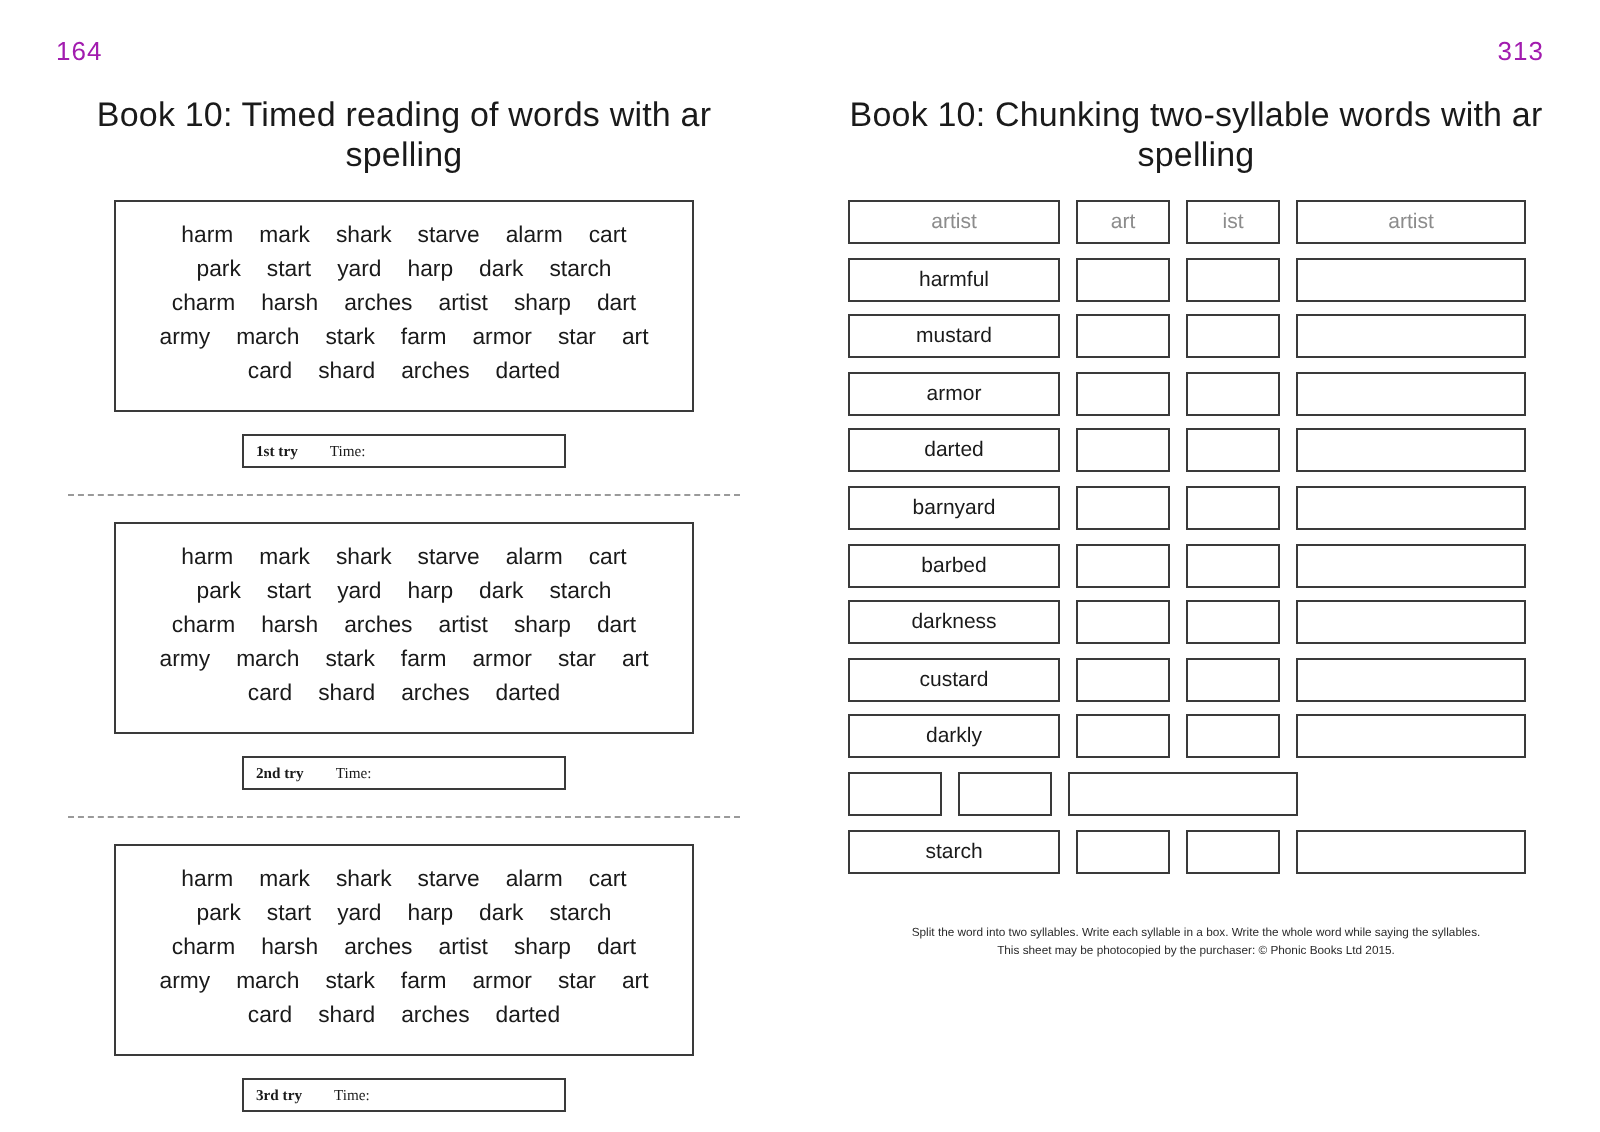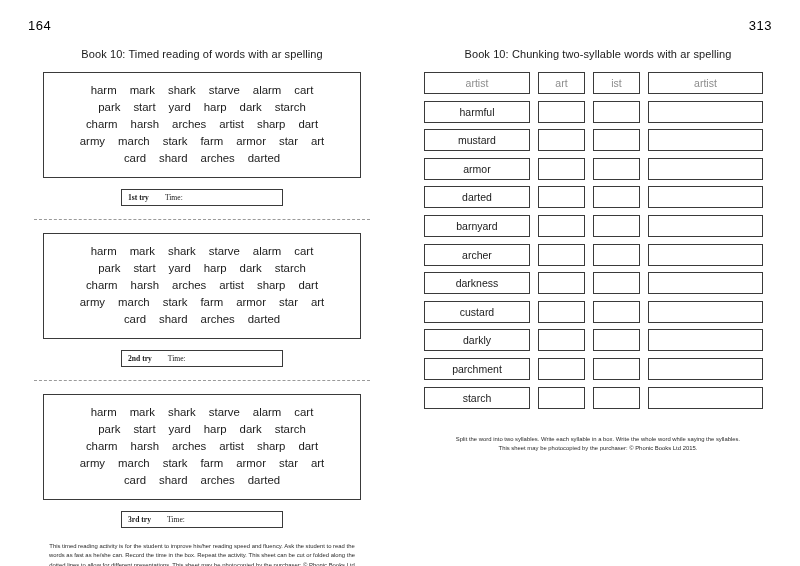--- a/index.html
+++ b/index.html
@@ -29,43 +29,43 @@
   .page-left {
     width: 400px;
     padding: 18px 24px 10px 28px;
   }
   .page-right {
     width: 400px;
     padding: 18px 28px 10px 24px;
   }
   .page-number {
     font-size: 13px;
-    color: #000000;
+    color: #a21caf;
     letter-spacing: 0.5px;
     height: 16px;
   }
   .page-left .page-number { text-align: left; }
   .page-right .page-number { text-align: right; }
 
   .page-title {
     text-align: center;
-    font-size: 11px;
+    font-size: 17px;
     color: #1a1a1a;
     margin-top: 14px;
     margin-bottom: 12px;
     letter-spacing: 0.1px;
   }
 
   
   .word-panel {
     border: 1px solid #3a3a3a;
     box-sizing: border-box;
     padding: 9px 10px 10px 10px;
     margin: 0 auto;
-    width: 318px;
+    width: 290px;
   }
   .word-row {
     display: flex;
     justify-content: center;
     gap: 13px;
     font-size: 11.4px;
     line-height: 17px;
     white-space: nowrap;
   }
   .word {
@@ -339,21 +339,21 @@
         <div class="cell cell-syl"></div>
         <div class="cell cell-full"></div>
       </div>
       <div class="chunk-row">
         <div class="cell cell-word">barnyard</div>
         <div class="cell cell-syl"></div>
         <div class="cell cell-syl"></div>
         <div class="cell cell-full"></div>
       </div>
       <div class="chunk-row">
-        <div class="cell cell-word">archer</div>
+        <div class="cell cell-word">barbed</div>
         <div class="cell cell-syl"></div>
         <div class="cell cell-syl"></div>
         <div class="cell cell-full"></div>
       </div>
       <div class="chunk-row">
         <div class="cell cell-word">darkness</div>
         <div class="cell cell-syl"></div>
         <div class="cell cell-syl"></div>
         <div class="cell cell-full"></div>
       </div>
@@ -363,21 +363,20 @@
         <div class="cell cell-syl"></div>
         <div class="cell cell-full"></div>
       </div>
       <div class="chunk-row">
         <div class="cell cell-word">darkly</div>
         <div class="cell cell-syl"></div>
         <div class="cell cell-syl"></div>
         <div class="cell cell-full"></div>
       </div>
       <div class="chunk-row">
-        <div class="cell cell-word">parchment</div>
         <div class="cell cell-syl"></div>
         <div class="cell cell-syl"></div>
         <div class="cell cell-full"></div>
       </div>
       <div class="chunk-row">
         <div class="cell cell-word">starch</div>
         <div class="cell cell-syl"></div>
         <div class="cell cell-syl"></div>
         <div class="cell cell-full"></div>
       </div>

